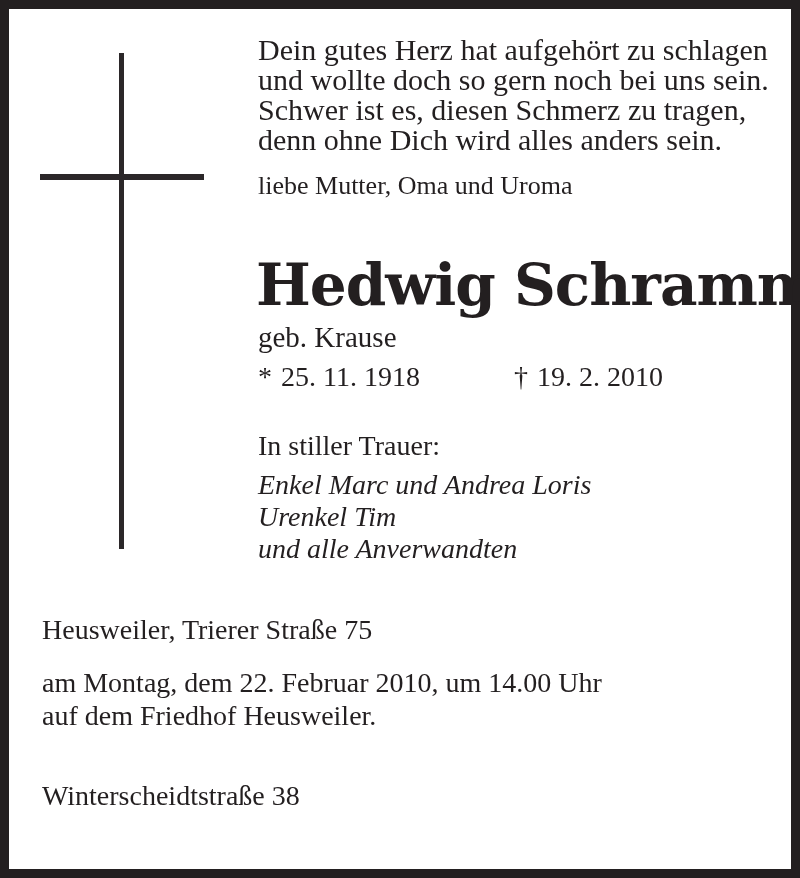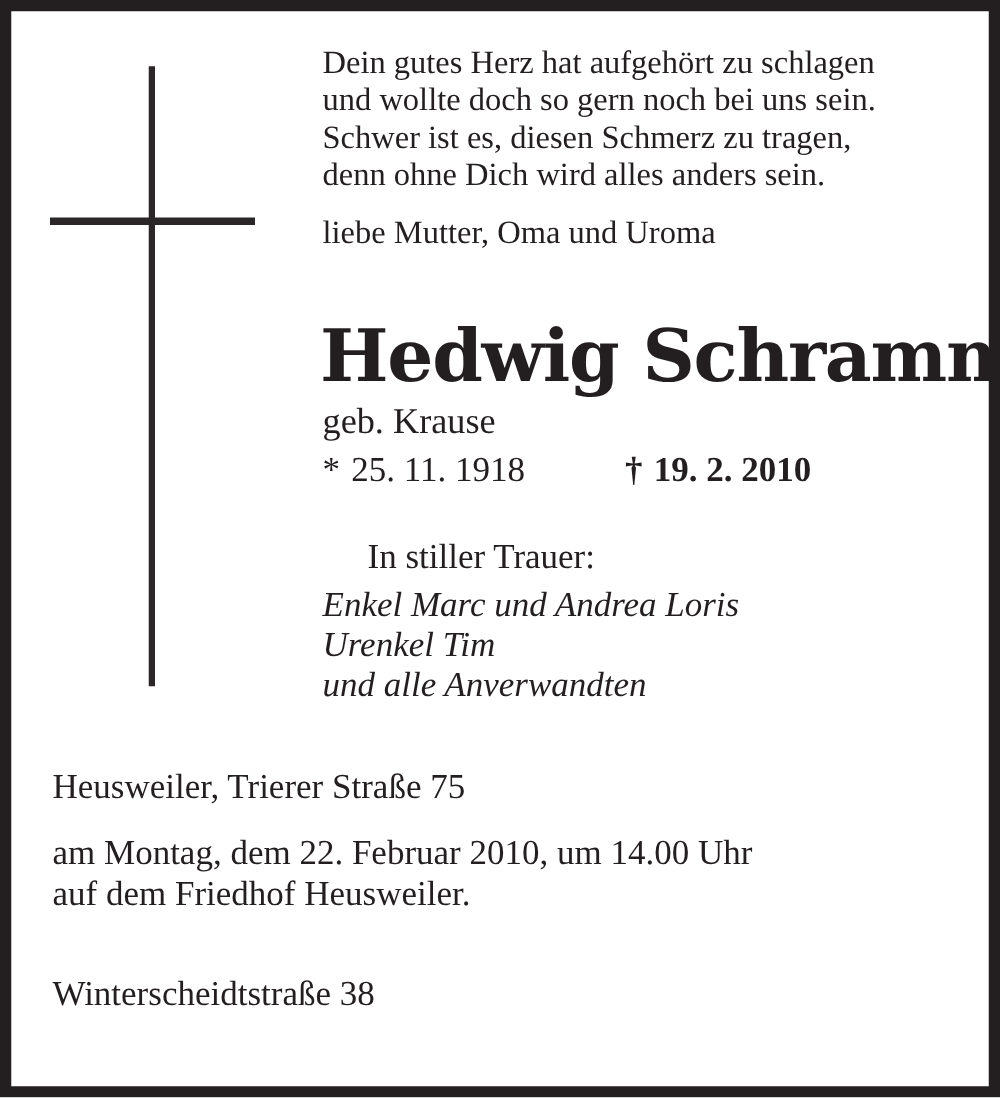--- a/index.html
+++ b/index.html
@@ -29,31 +29,31 @@
   .cross { position: absolute; left: 40px; top: 53px; width: 164px; height: 496px; }
   .cross .v-bar {
     position: absolute; left: 79px; top: 0;
     width: 5px; height: 496px; background: #2b2729;
   }
   .cross .h-bar {
     position: absolute; left: 0; top: 121px;
     width: 164px; height: 6px; background: #2b2729;
   }
 
-  .poem        { left: 258px; top: 35px;  font-size: 26px; line-height: 30px; }
+  .poem        { left: 258px; top: 35px;  font-size: 30px; line-height: 30px; }
   .intro       { left: 258px; top: 171px; font-size: 26px; line-height: 30px; }
   .deceased    { left: 256px; top: 254px; font-size: 58px; line-height: 62px;
                  font-weight: bold; font-family: "DejaVu Serif", "Liberation Serif", serif;
                  letter-spacing: -1px; white-space: nowrap; }
   .maiden      { left: 258px; top: 321px; font-size: 29px; line-height: 32px; }
   .dates       { left: 258px; top: 360px; font-size: 28px; line-height: 34px;
                  width: 500px; height: 36px; white-space: nowrap; }
-  .death-group { position: absolute; left: 242px; top: 0; white-space: nowrap; font-weight: bold; }
+  .death-group { position: absolute; left: 256px; top: 0; white-space: nowrap; }
   .date-symbol { display: inline-block; margin-right: 9px; }
-  .trauer      { left: 258px; top: 430px; font-size: 28px; line-height: 32px; margin-left: 36px; }
+  .trauer      { left: 258px; top: 430px; font-size: 28px; line-height: 32px; }
   .mourners    { left: 258px; top: 469px; font-size: 28px; line-height: 32px;
                  font-style: italic; }
   .address     { left: 42px;  top: 613px; font-size: 28px; line-height: 33px; }
   .funeral     { left: 42px;  top: 666px; font-size: 28px; line-height: 33px; }
   .home        { left: 42px;  top: 779px; font-size: 28px; line-height: 33px; }
 
   .line { white-space: nowrap; }
 </style>
 </head>
 <body>

